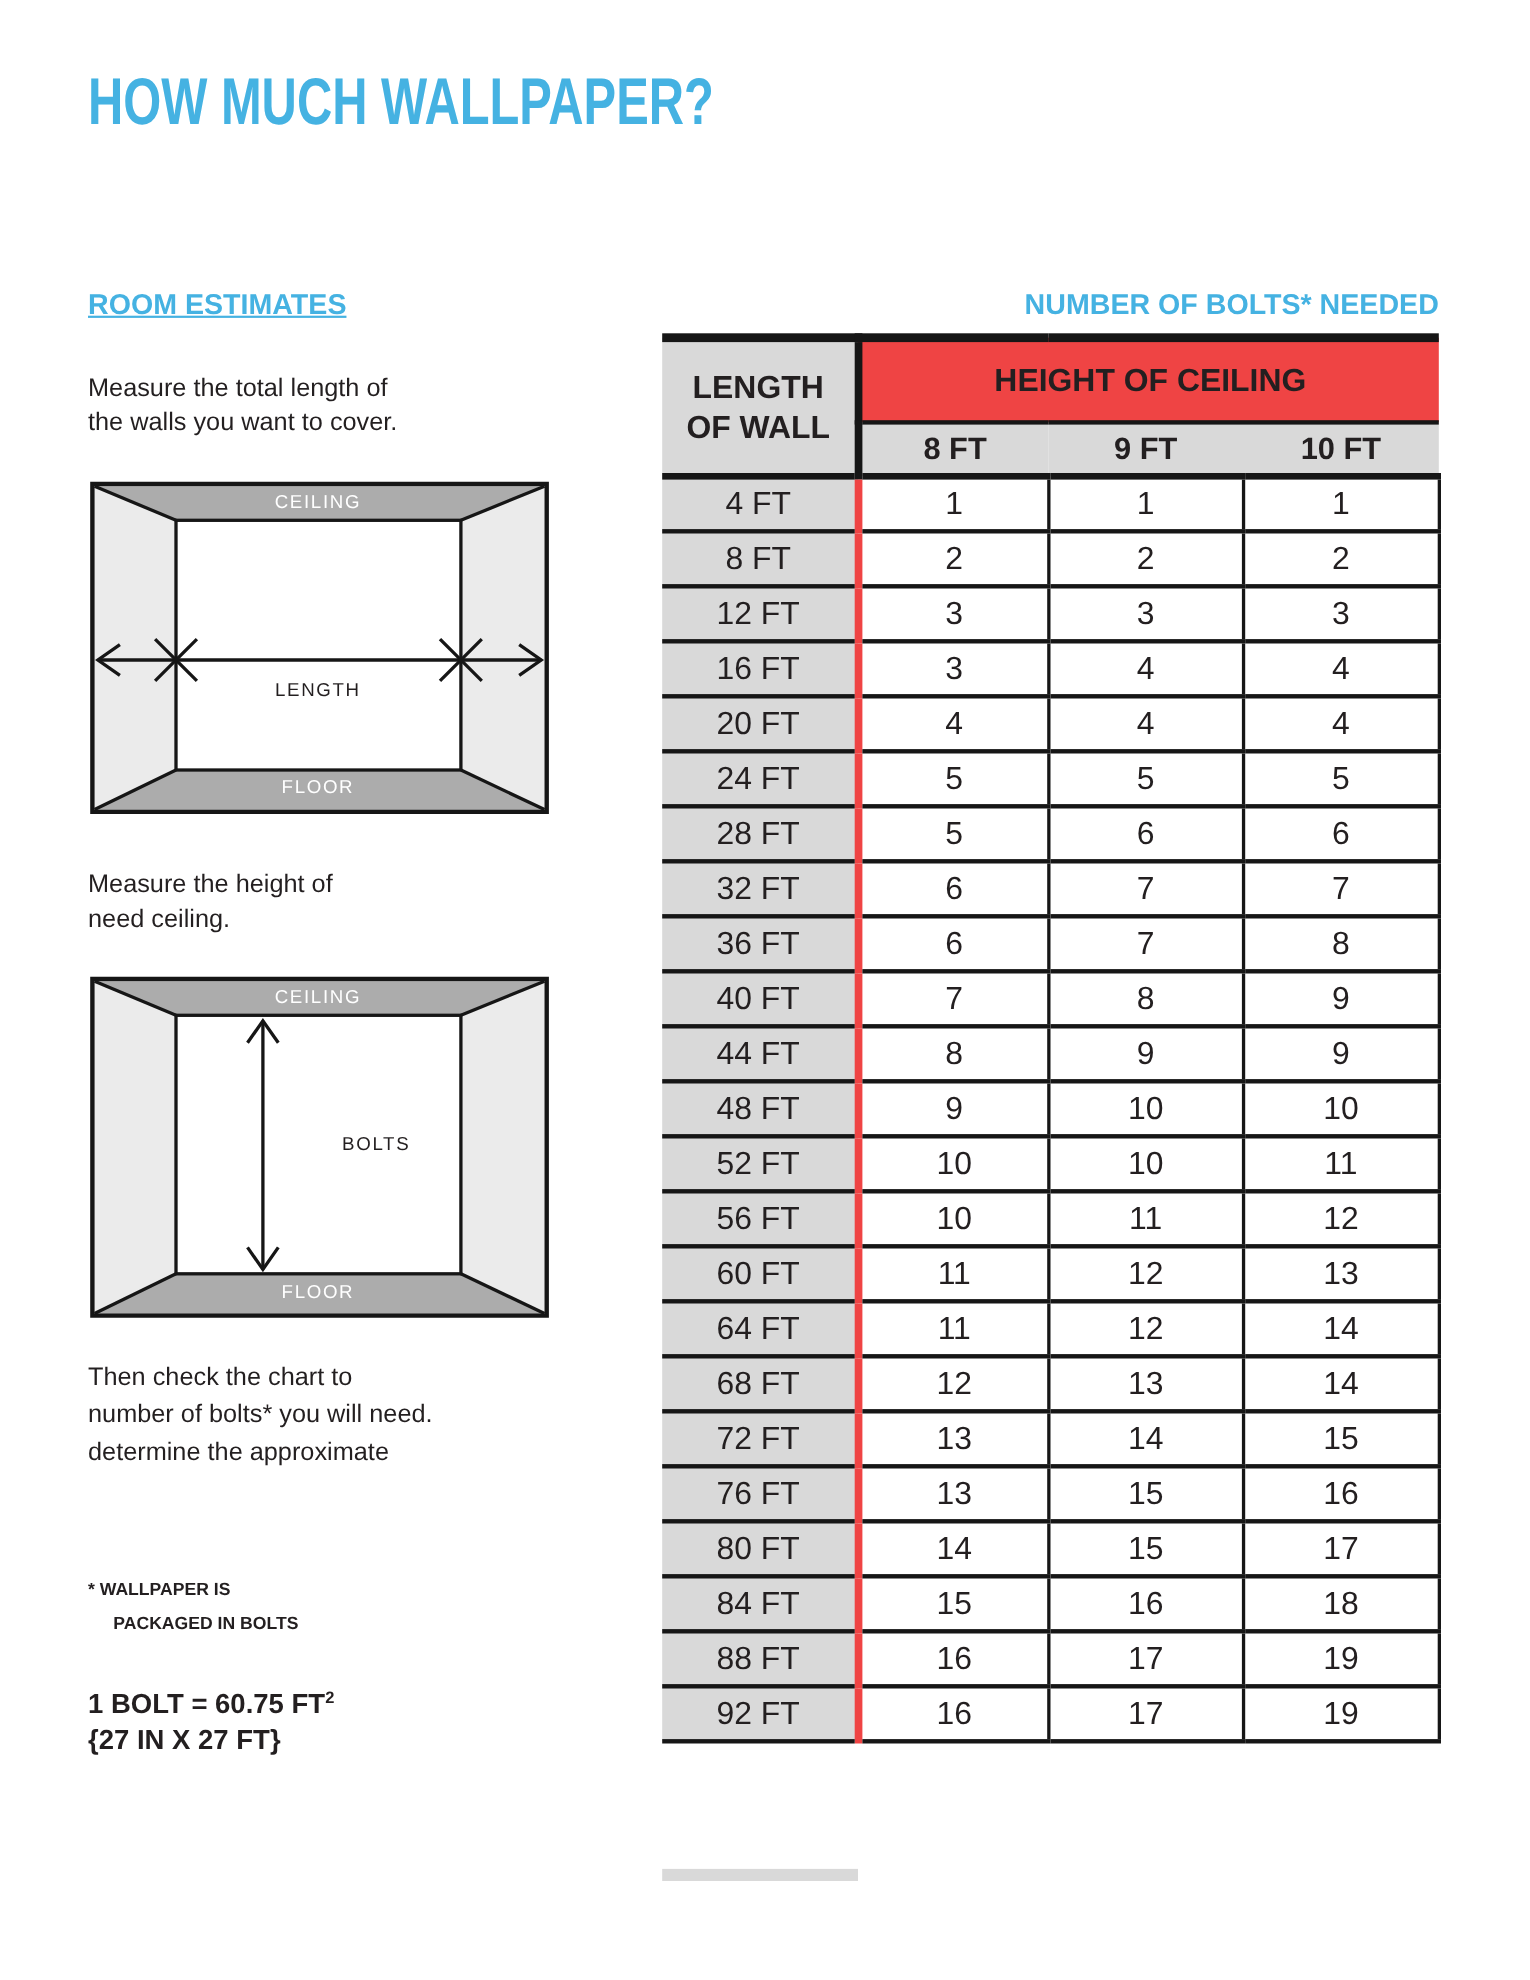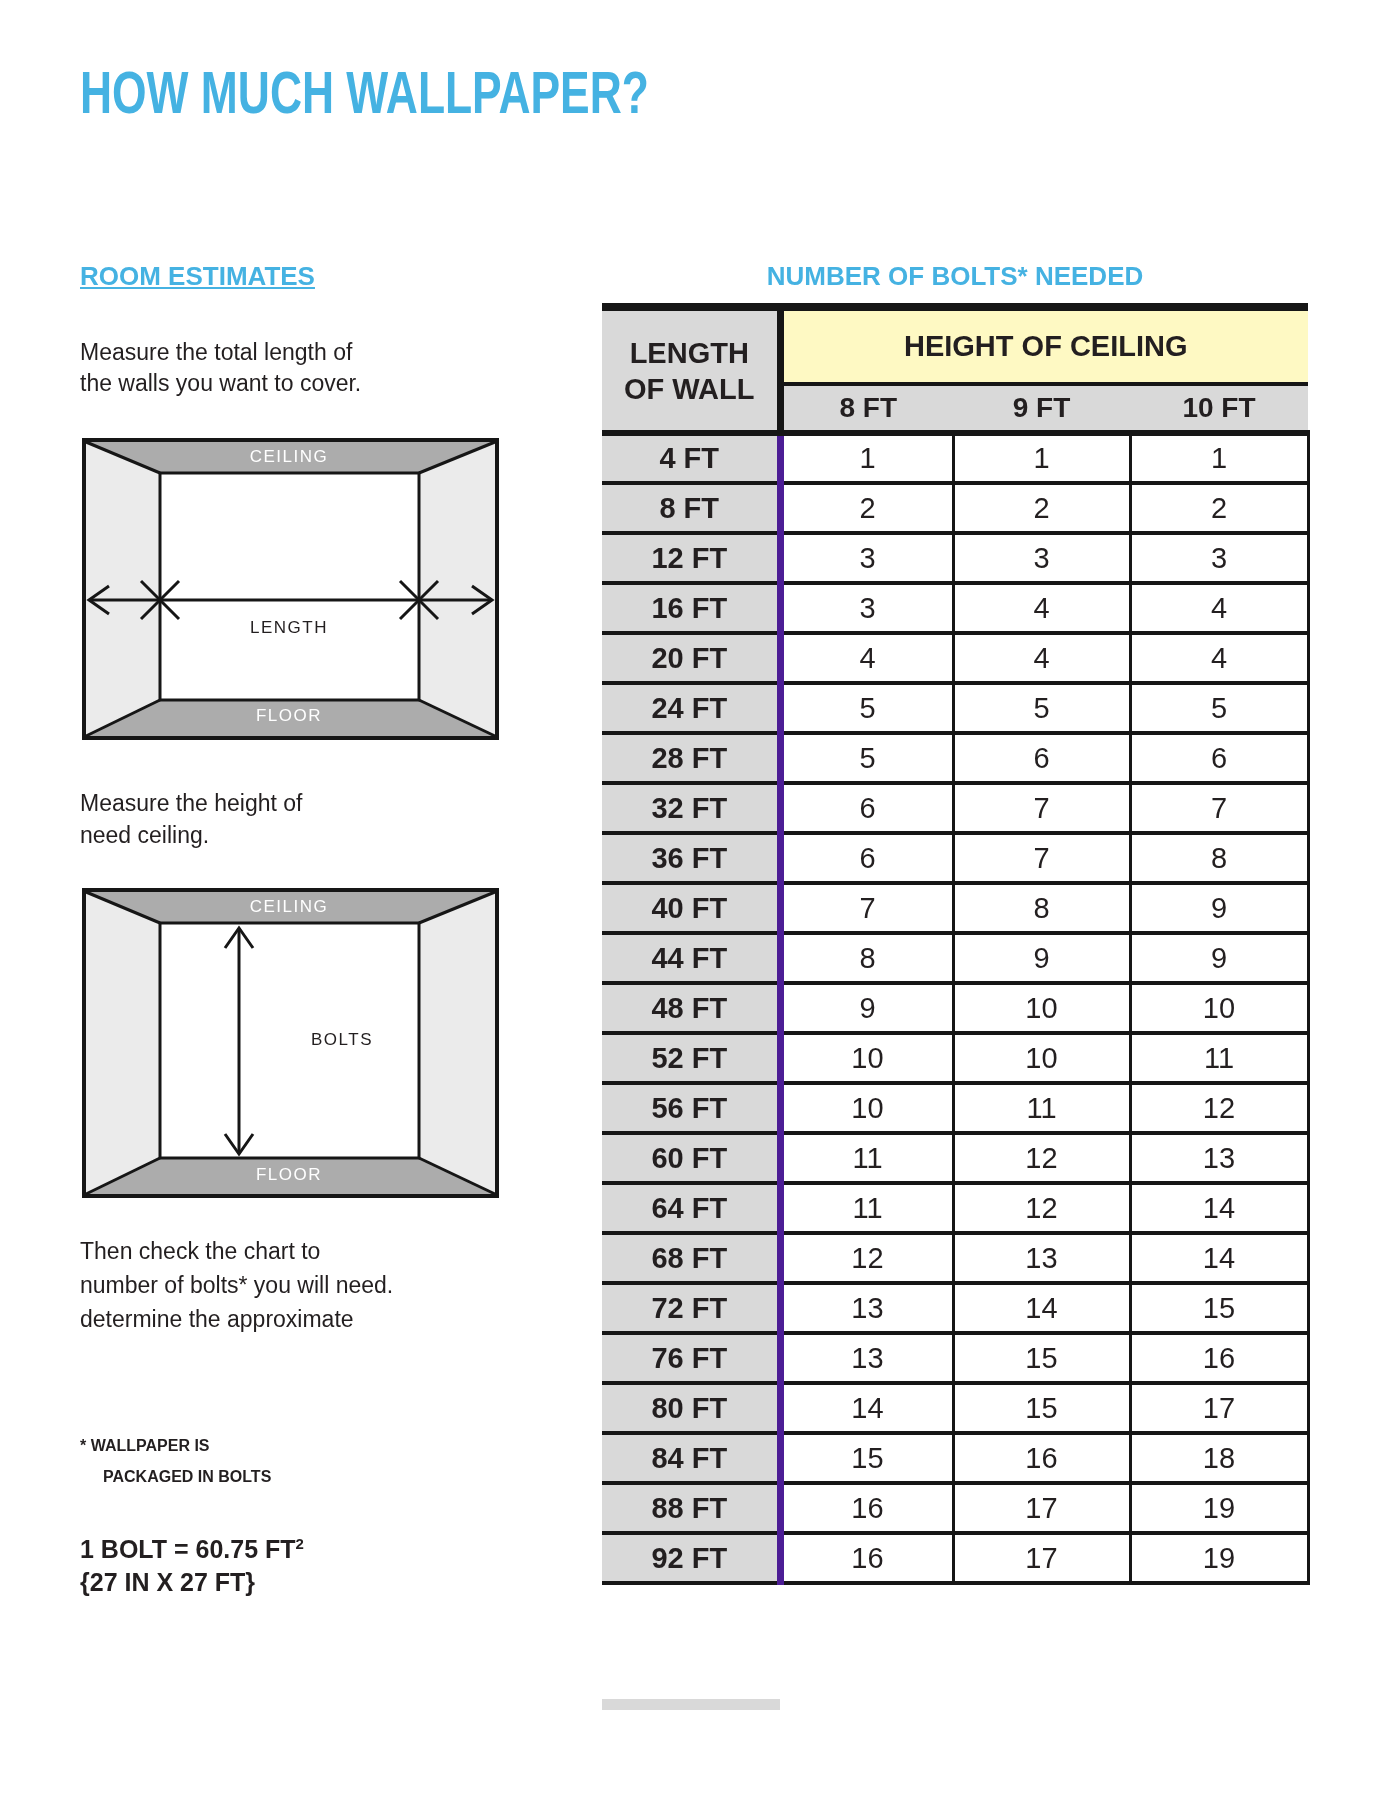--- a/index.html
+++ b/index.html
@@ -15,21 +15,21 @@
     position:absolute; left:80px; top:58px;
     font-size:60px; font-weight:bold; color:#45b2e2;
     letter-spacing:0px; white-space:nowrap;
     transform:scaleX(0.74); transform-origin:left top;
   }
   .blue-sub {
     position:absolute; font-size:26px; font-weight:bold; color:#45b2e2;
     white-space:nowrap;
   }
   .room-estimates-heading { left:80px; top:261px;text-decoration:underline; }
-  .table-heading { left:602px; top:261px; width:706px; text-align:center; }
+  .table-heading { left:602px; top:261px; width:706px; text-align:right; }
   .body-par { position:absolute; left:80px; font-size:23px; line-height:31px; color:#231f20; }
   .body-par span { display:block; }
   .footnote {
     position:absolute; left:80px; top:1430px;
     font-size:16px; font-weight:bold; line-height:31px; color:#231f20;
   }
   .footnote span { display:block; }
   .footnote span + span { padding-left:23px; }
   .bolt-formula {
     position:absolute; left:80px; top:1527px;
@@ -53,31 +53,31 @@
   }
   .bolts-table td {
     text-align:center; vertical-align:middle; color:#231f20;
   }
   .len-hdr {
     background:#d9d9d9; font-weight:bold; font-size:29px; line-height:36px;
     border-right:7px solid #161616; border-bottom:6px solid #161616;
   }
   .len-hdr span { display:block; }
   .hoc-hdr {
-    background:#fef9c3; font-weight:bold; font-size:29px; height:77px;
+    background:#ef4444; font-weight:bold; font-size:29px; height:77px;
     border-bottom:4px solid #161616;
   }
   .sub-row td {
     background:#d9d9d9; font-weight:bold; font-size:28px; height:49px;
     border-bottom:6px solid #161616;
   }
   .len-cell {
-    background:#d9d9d9; font-weight:bold; font-size:29px; height:50px;
+    background:#d9d9d9; font-weight:normal; font-size:29px; height:50px;
     border-top:4px solid #161616; border-bottom:4px solid #161616;
-    border-right:7px solid #4c1d95;
+    border-right:7px solid #ef4444;
   }
   .val-cell {
     background:#ffffff; font-size:29px; height:50px;
     border:3px solid #161616; border-top-width:4px; border-bottom-width:4px;
   }
   .table-tail {
     position:absolute; left:602px; top:1699px; width:178px; height:11px;
     background:#d9d9d9;
   }
 </style>

